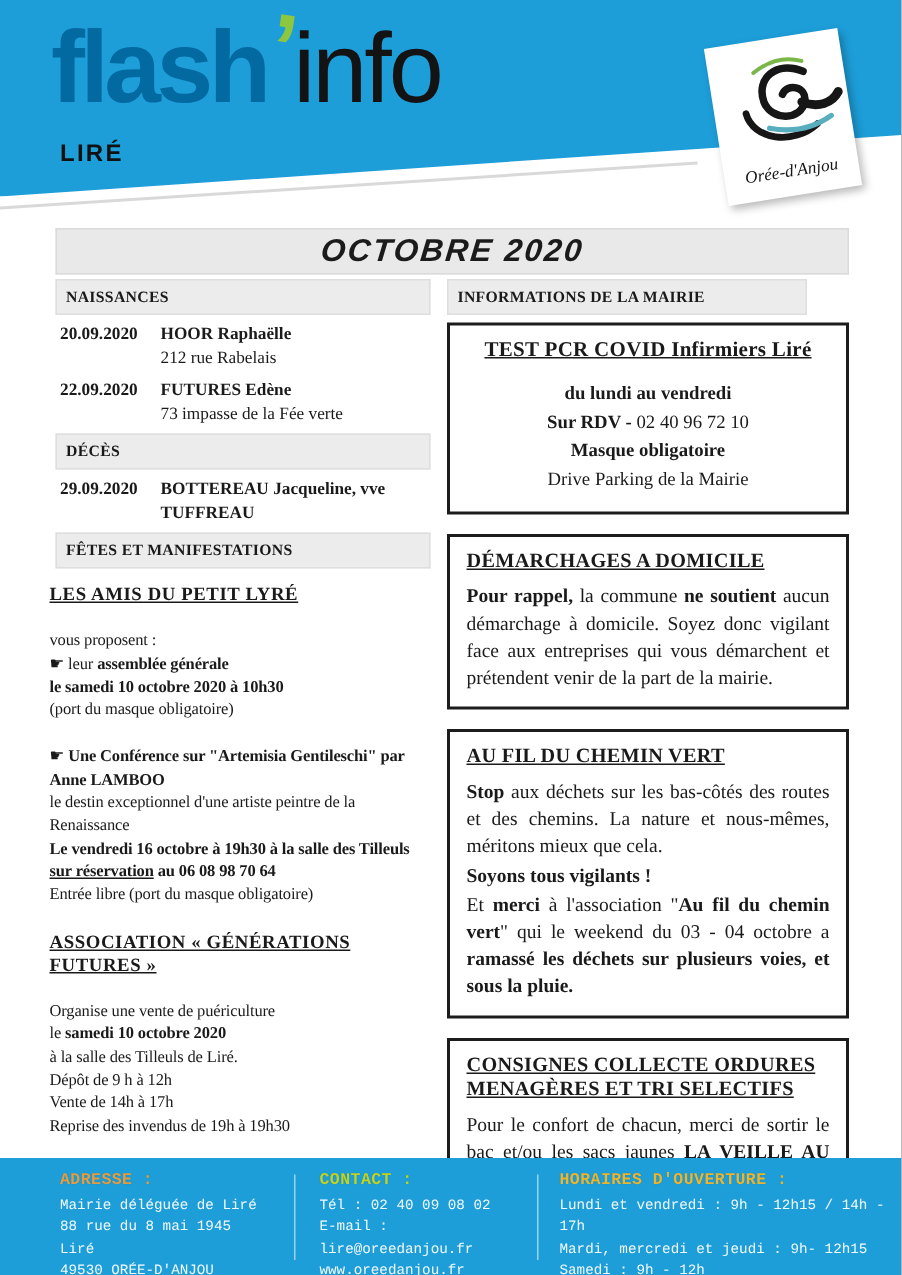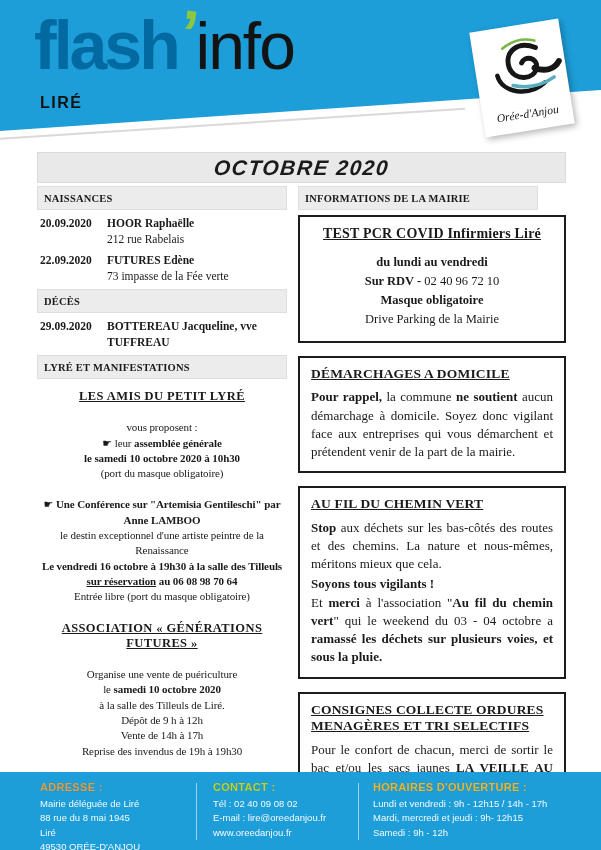--- a/index.html
+++ b/index.html
@@ -34,40 +34,40 @@
   .secbar{height:24px;background:#ececec;border:1px solid #dedede;box-sizing:border-box;
           font-weight:700;font-size:10.5px;display:flex;align-items:center;padding-left:6px;letter-spacing:.2px;}
   .colR .secbar{width:240px;}
 
   
   .rec{display:flex;font-size:11.5px;line-height:15.5px;margin:6px 0 5px;}
   .rec .date{width:67px;flex:none;font-weight:700;padding-left:3px;}
   .rec .who .nm{font-weight:700;}
 
   
-  .events{width:258px;margin-left:-4px;text-align:center;font-size:11px;line-height:15.3px;
+  .events{width:258px;margin-left:-4px;font-size:11px;line-height:15.3px;
           margin-top:10px;letter-spacing:-.1px;}
   .rline{min-height:5px;}
   .rline.sp{margin-top:16px;}
   .rline.etitle{font-size:12.5px;letter-spacing:.4px;}
   .seg.b{font-weight:700;}
   .seg.u{text-decoration:underline;}
 
   
   .box{border:2px solid #1c1c1c;background:#fff;box-sizing:border-box;
        padding:6px 11px 9px;margin-top:13px;}
   .box.first{margin-top:5px;text-align:center;padding-bottom:12px;}
   .btitle{font-size:13.5px;font-weight:700;text-decoration:underline;margin:2px 0 6px;letter-spacing:.2px;line-height:1.25;}
   .box.first .btitle{margin-bottom:10px;font-size:14px;}
   .bline{font-size:12.5px;line-height:19px;}
   .bpara{font-size:13px;line-height:1.4;text-align:justify;margin:0 0 1px;}
 
   
   .footer{position:absolute;left:0;bottom:0;width:601px;height:78px;display:flex;
-          font-family:Liberation Sans, sans-serif;color:#fff;box-sizing:border-box;padding-top:9px;}
+          font-family:Liberation Mono, monospace;color:#fff;box-sizing:border-box;padding-top:9px;}
   .fcol{box-sizing:border-box;}
   .fcol.c1{width:196px;padding-left:40px;}
   .fcol.c2{width:161px;padding-left:16px;}
   .fcol.c3{flex:1;padding-left:14px;}
   .fdiv{width:1px;background:rgba(255,255,255,.55);margin:2px 0 10px;}
   .flabel{font-weight:700;font-size:11px;letter-spacing:.3px;margin-bottom:4px;
           text-shadow:0 0 1px rgba(0,0,0,.15);}
   .fline{font-size:9.5px;line-height:1.5;opacity:.95;}
 </style>
 </head>
@@ -119,21 +119,21 @@
 
       <div class="secbar">DÉCÈS</div>
 
       <div class="rec">
         <div class="date">29.09.2020</div>
         <div class="who">
           <div class="nm">BOTTEREAU Jacqueline, vve TUFFREAU</div>
         </div>
       </div>
 
-      <div class="secbar">LYRÉ ET MANIFESTATIONS</div>
+      <div class="secbar">FÊTES ET MANIFESTATIONS</div>
 
       <div class="events">
           <div class="rline etitle"><span class="seg b u">LES AMIS DU PETIT LYRÉ</span></div>
           <div class="rline sp"><span class="seg">vous proposent :</span></div>
           <div class="rline"><span class="seg">☛ leur </span><span class="seg b">assemblée générale</span></div>
           <div class="rline"><span class="seg b">le samedi 10 octobre 2020 à 10h30</span></div>
           <div class="rline"><span class="seg">(port du masque obligatoire)</span></div>
           <div class="rline sp"><span class="seg">☛ </span><span class="seg b">Une Conférence sur "Artemisia Gentileschi" par Anne LAMBOO</span></div>
           <div class="rline"><span class="seg">le destin exceptionnel d'une artiste peintre de la Renaissance</span></div>
           <div class="rline"><span class="seg b">Le vendredi 16 octobre à 19h30 à la salle des Tilleuls</span></div>

